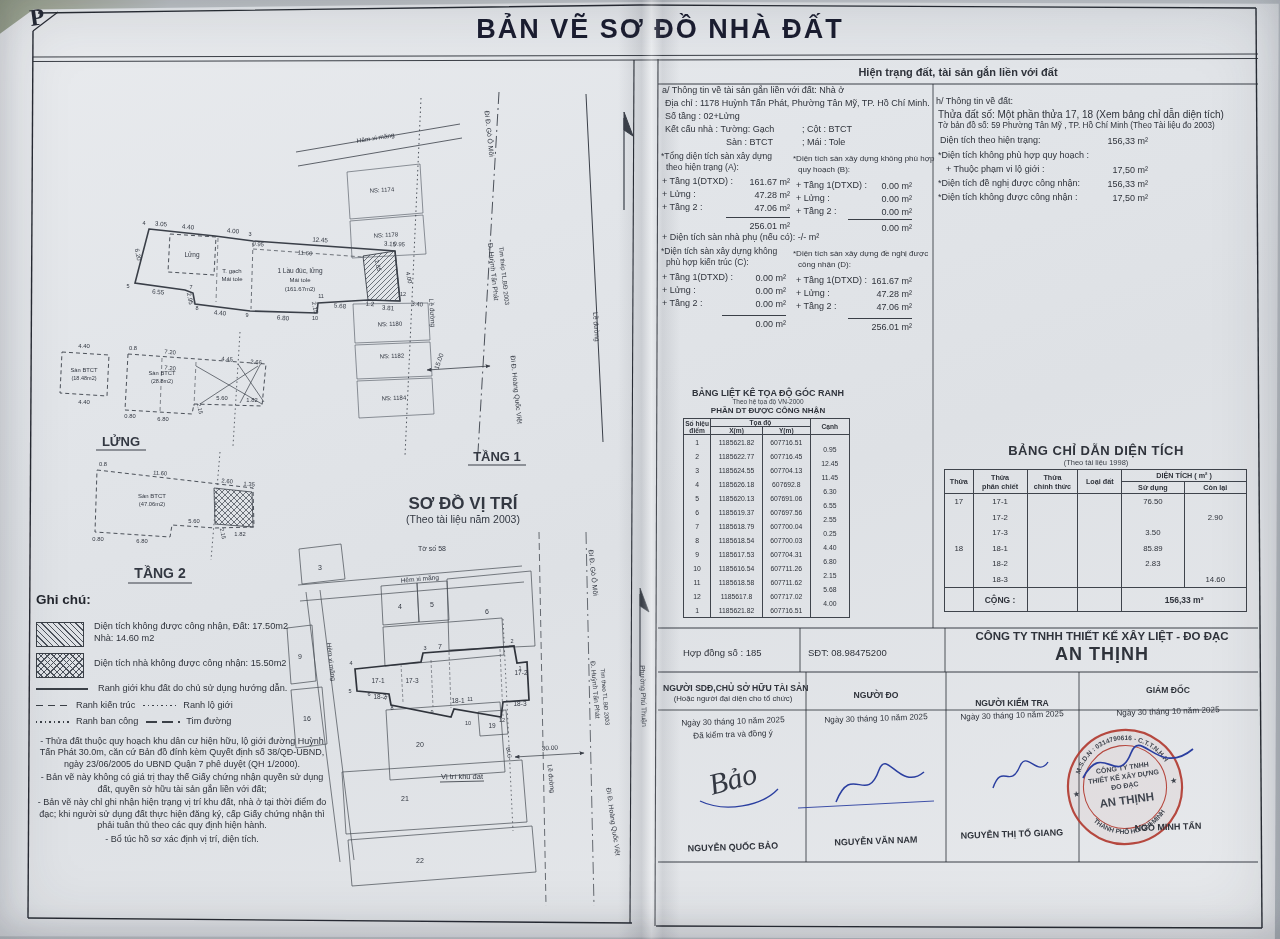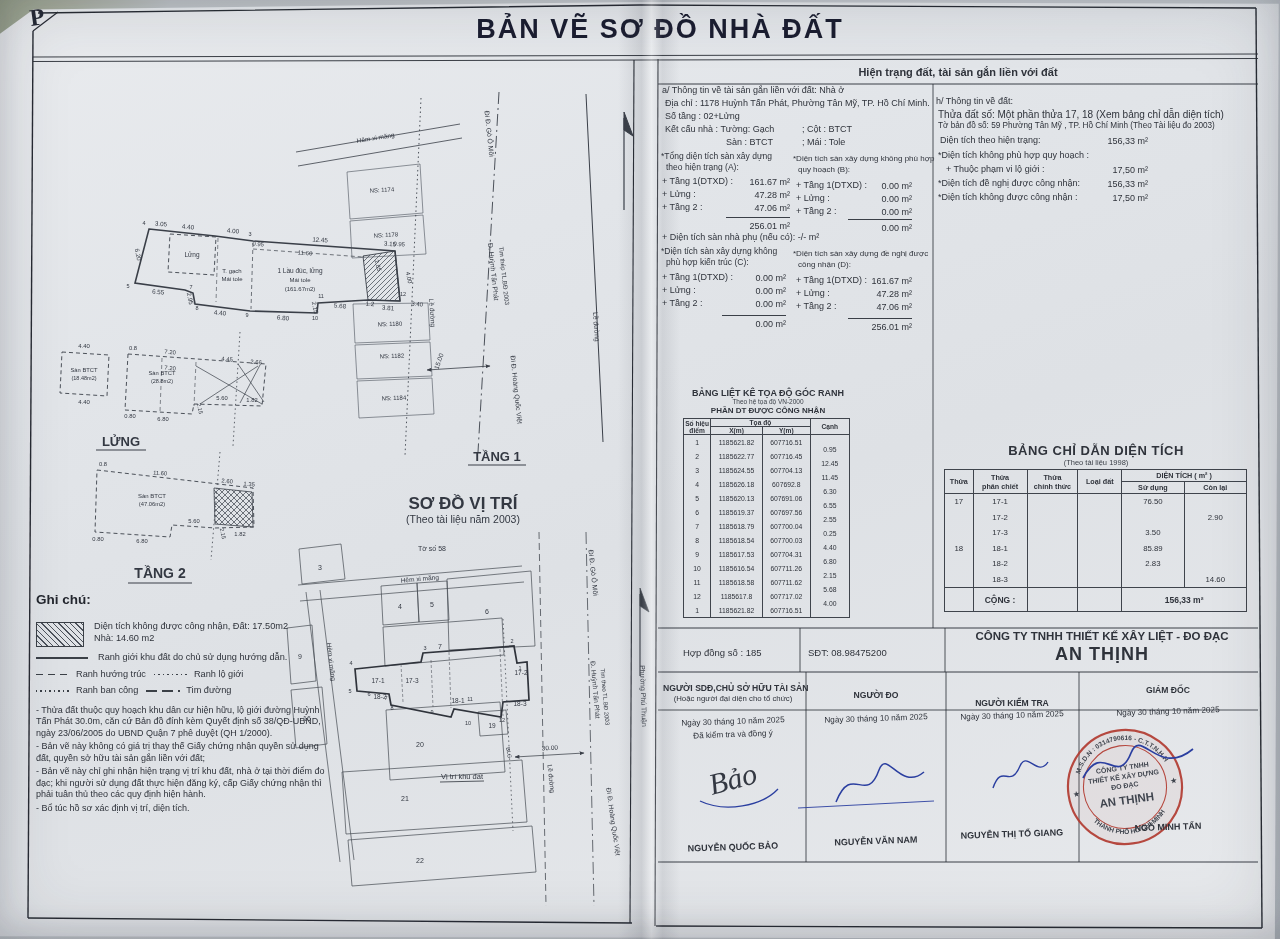--- a/index.html
+++ b/index.html
@@ -43,21 +43,21 @@
   .sw.hatch{background:repeating-linear-gradient(45deg,transparent 0 3px,#4d535c 3px 4px);}
   .sw.xhatch{background:
     repeating-linear-gradient(45deg,transparent 0 3.5px,#4d535c 3.5px 4.5px),
     repeating-linear-gradient(-45deg,transparent 0 3.5px,#4d535c 3.5px 4.5px);}
   .ln{flex:0 0 52px;height:2px;margin:5px 10px 0 0;}
   .ln.solid{background:#3b4047;height:2px;}
   .ln.dash{background:repeating-linear-gradient(90deg,#3b4047 0 7px,transparent 7px 12px);height:1.5px;}
   .ln.dots{background:repeating-linear-gradient(90deg,#3b4047 0 1.5px,transparent 1.5px 4.5px);height:1.5px;}
   .ln.ldash{background:repeating-linear-gradient(90deg,#3b4047 0 11px,transparent 11px 16px);height:1.5px;}
   .ln.mini{flex:0 0 34px;margin-right:6px;}
-  .ghichu p{margin:0 0 2px;font-size:9px;line-height:1.28;}
+  .ghichu p{margin:0 0 2px;font-size:9px;line-height:1.28;text-align:center;}
   .notes{margin-top:8px;}
   .fold{position:absolute;left:618px;top:0;width:62px;height:939px;pointer-events:none;
     background:linear-gradient(90deg,rgba(0,0,0,0) 0%,rgba(55,60,72,.13) 38%,rgba(255,255,255,.28) 54%,rgba(55,60,72,.10) 72%,rgba(0,0,0,0) 100%);}
   .vig{position:absolute;inset:0;pointer-events:none;
     box-shadow:inset 0 0 70px rgba(40,45,55,.18), inset 0 -12px 25px rgba(40,45,55,.12);}
   svg{font-family:"Liberation Sans",sans-serif;}
   svg text{fill:#333842;}
 </style>
 </head>
 <body>
@@ -600,26 +600,30 @@
   <div class="c" style="left:1081px;top:822px;width:174px;font-size:9px;font-weight:bold;transform:rotate(-2deg);">NGÔ MINH TẤN</div>
 
   <div class="ghichu">
     <h3>Ghi chú:</h3>
     <div class="leg">
       <div class="sw hatch"></div>
       <div><span>Diện tích không được công nhận, Đất: 17.50m2</span><br>
            <span>Nhà: 14.60 m2</span></div>
     </div>
     <div class="leg">
+      <div class="sw xhatch"></div>
+      <div style="margin-top:6px;">Diện tích nhà không được công nhận: 15.50m2</div>
+    </div>
+    <div class="leg">
       <div class="ln solid"></div>
       <div>Ranh giới khu đất do chủ sử dụng hướng dẫn.</div>
     </div>
     <div class="leg">
       <div class="ln dash mini"></div>
-      <div style="margin-right:8px;">Ranh hướng trúc</div>
+      <div style="margin-right:8px;">Ranh kiến trúc</div>
       <div class="ln dots mini"></div>
       <div>Ranh lộ giới</div>
     </div>
     <div class="leg">
       <div class="ln dots mini"></div>
       <div style="margin-right:8px;">Ranh ban công</div>
       <div class="ln ldash mini"></div>
       <div>Tim đường</div>
     </div>
     <div class="notes">

